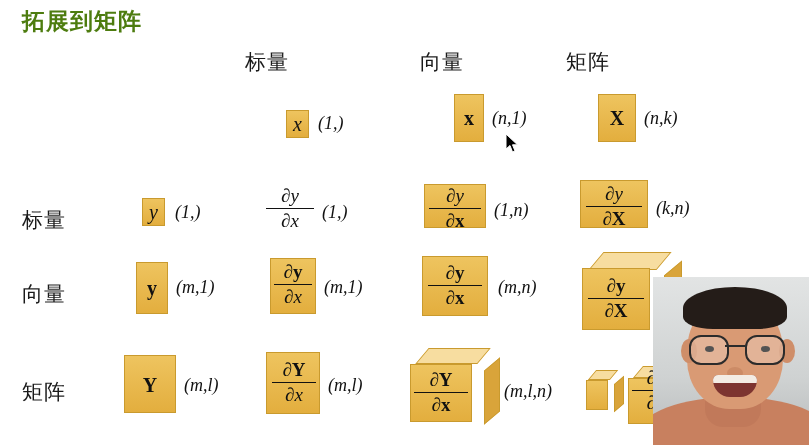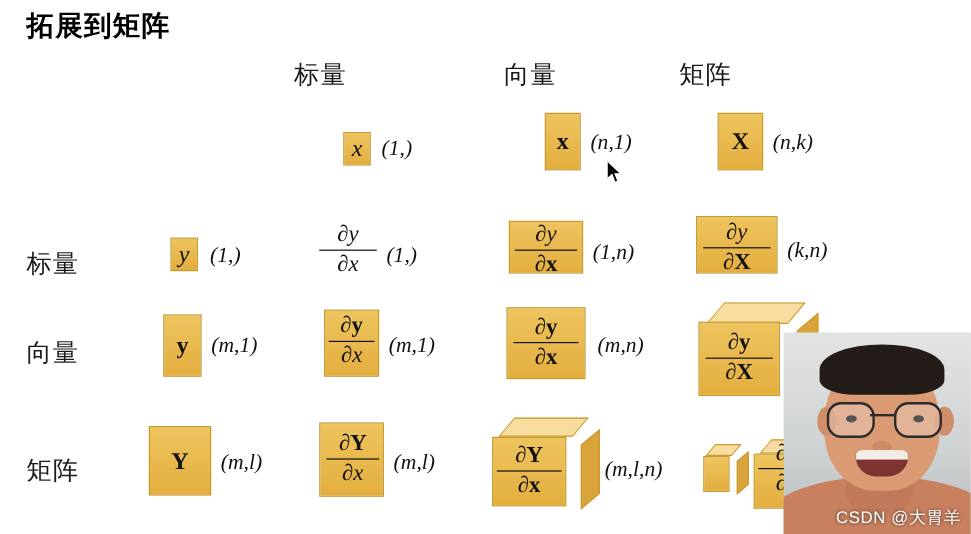--- a/index.html
+++ b/index.html
@@ -15,21 +15,21 @@
     font-family: "Liberation Serif", serif;
     overflow: hidden;
   }
   #title {
     position: absolute;
     left: 22px;
     top: 6px;
     font-family: "Liberation Sans", sans-serif;
     font-weight: bold;
     font-size: 23px;
-    color: #000000;
+    color: #4d7c0f;
     letter-spacing: 1px;
   }
   
   .colhead {
     position: absolute;
     font-family: "Liberation Sans", sans-serif;
     font-size: 21px;
     color: #1a1a1a;
     letter-spacing: 1px;
     text-align: center;
@@ -390,15 +390,14 @@
     <div class="glasses">
       <div class="lens l"></div>
       <div class="bridge"></div>
       <div class="lens r"></div>
     </div>
     <div class="mouth">
       <div class="teeth"></div>
     </div>
   </div>
 
-  <div id="watermark">CSDN @大胃羊</div>
 
 </div>
 
 </body></html>

